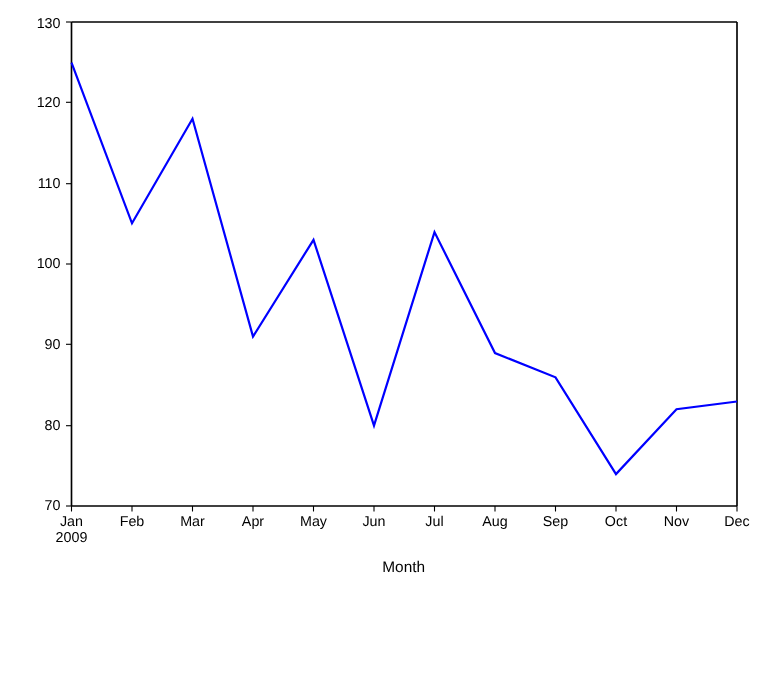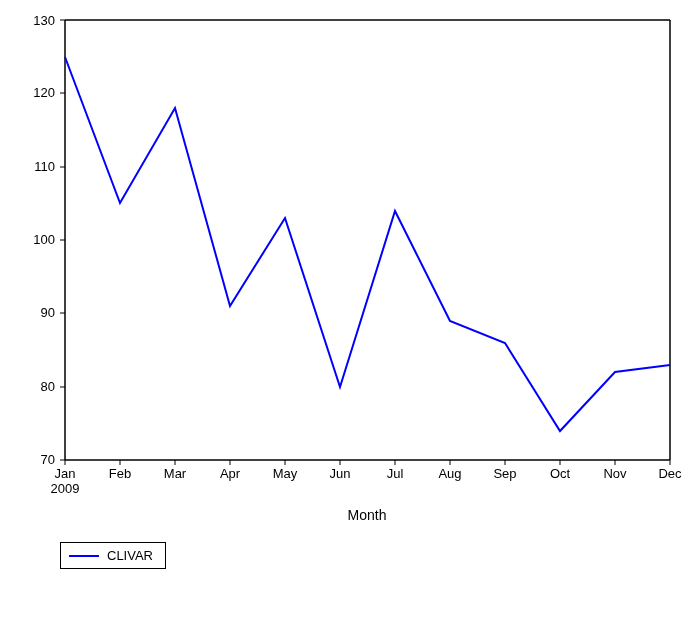--- a/index.html
+++ b/index.html
@@ -113,17 +113,13 @@
     <text x="615" y="478" text-anchor="middle" font-size="13" fill="black">Nov</text>
 
     <line x1="670" y1="460" x2="670" y2="465" stroke="black" stroke-width="1"></line>
     <text x="670" y="478" text-anchor="middle" font-size="13" fill="black">Dec</text>
 
     <text x="367" y="520" text-anchor="middle" font-size="14" fill="black">Month</text>
 
     <polyline points="65,57 120,203 175,108 230,306 285,218 340,387 395,211 450,321 505,343 560,431 615,372 670,365" fill="none" stroke="blue" stroke-width="2"></polyline>
   </svg>
 
-  <div class="legend-box">
-    <div class="legend-line"></div>
-    <span class="legend-label">CLIVAR</span>
-  </div>
 </div>
 
 </body></html>

